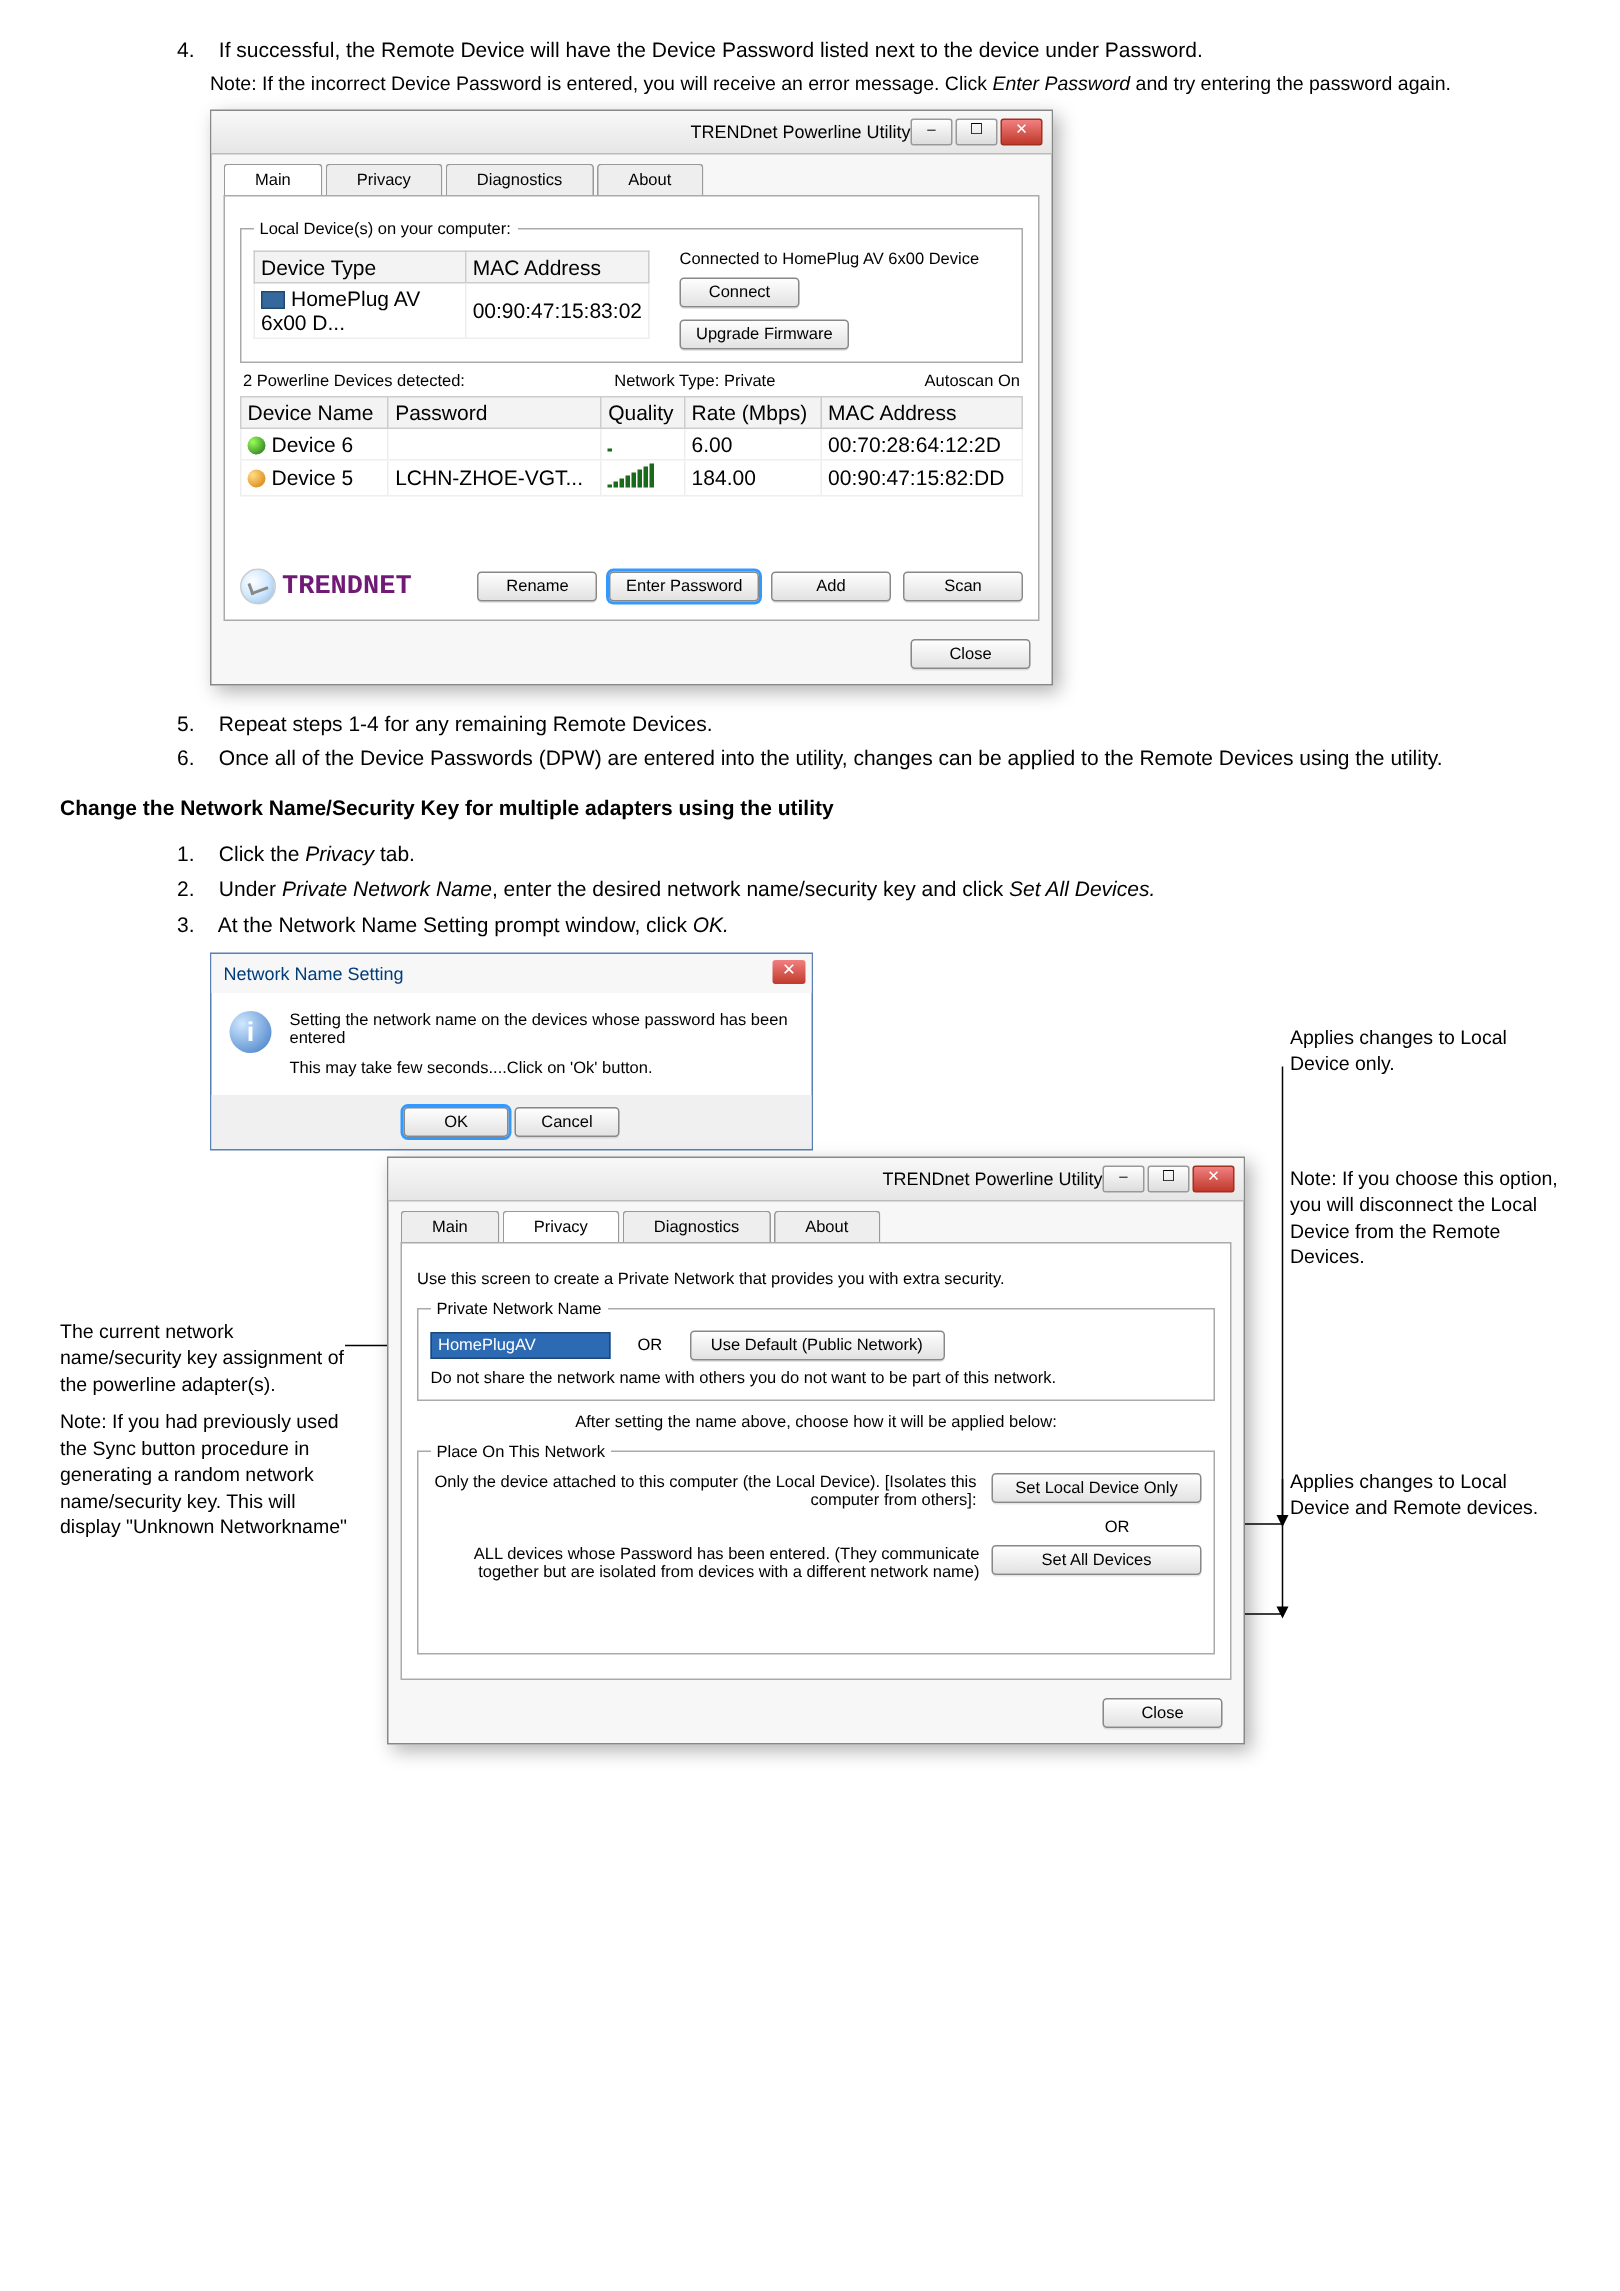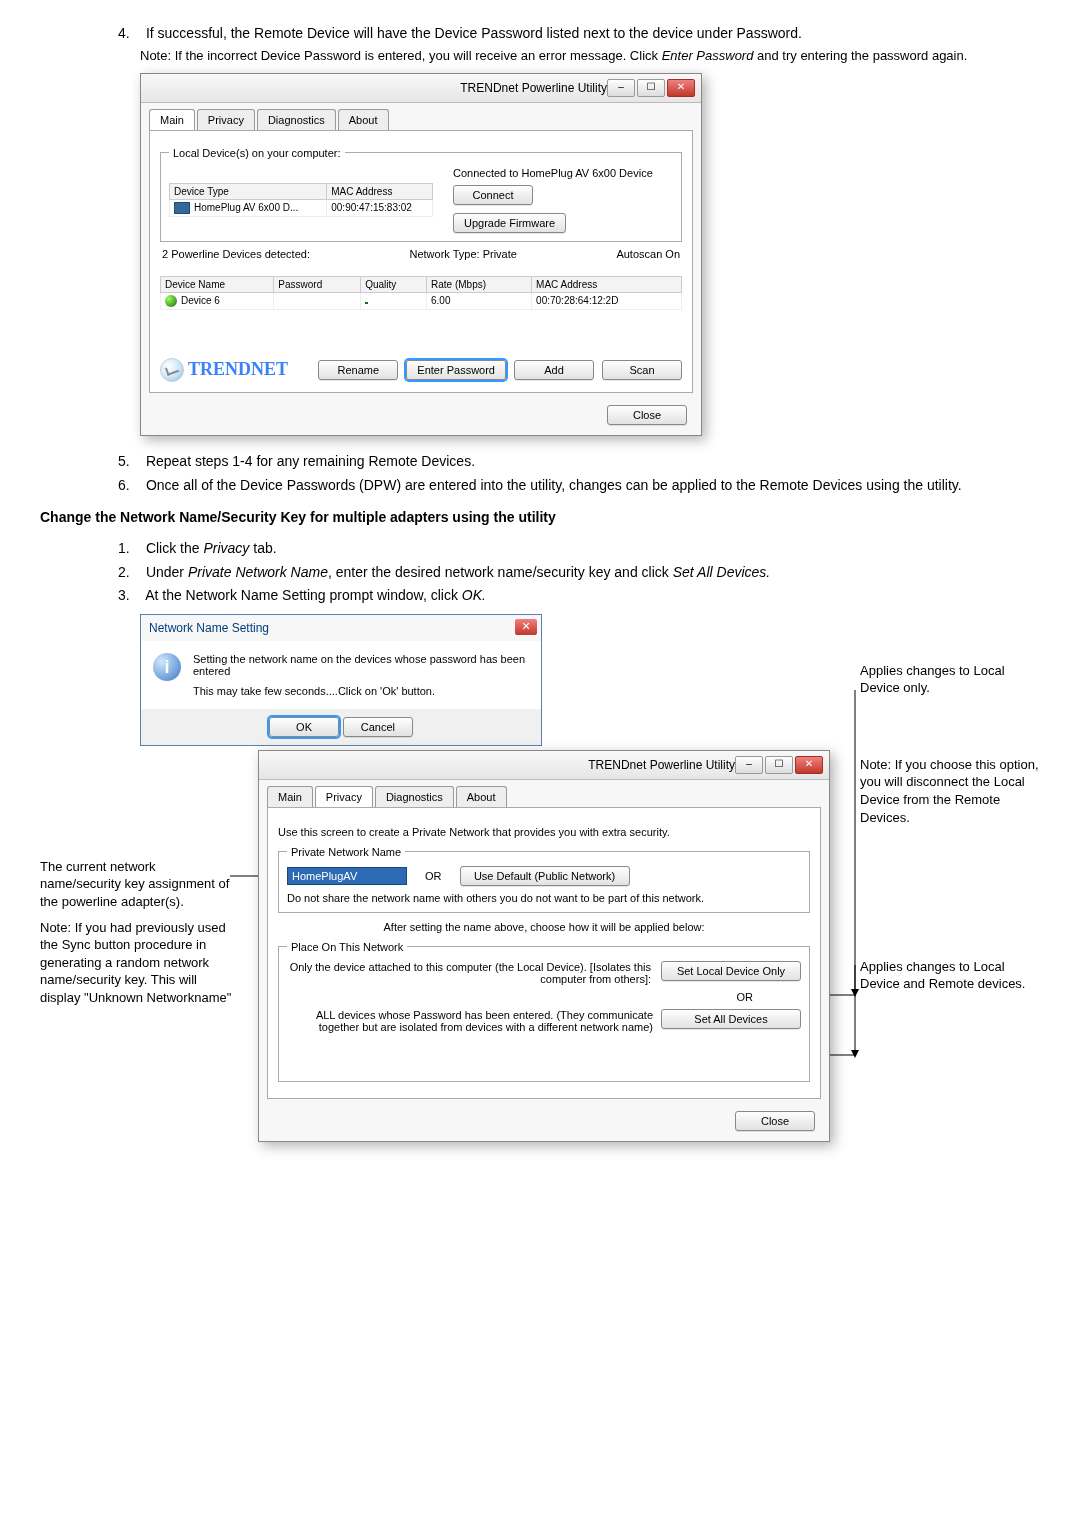--- a/index.html
+++ b/index.html
@@ -70,21 +70,21 @@
   background: linear-gradient(#f08080, #c0392b);
   color: #fff;
   border-color: #a03020;
 }
 .tabstrip {
   display: flex;
   padding: 6px 8px 0 8px;
   font-size: 11px;
 }
 .tab {
-  padding: 4px 10px;
+  padding: 4px 20px;
   border: 1px solid #999;
   border-bottom: none;
   background: #eee;
   margin-right: 2px;
   border-radius: 3px 3px 0 0;
   text-align: right;
 }
 .tab.active {
   background: #fff;
 }
@@ -124,22 +124,21 @@
 }
 
 
 #utility1 {
   width: 560px;
   margin: 10px 0 16px 100px;
 }
 #utility1 .table {
   width: 100%;
   border-collapse: collapse;
-  font-size: 10px;
-  margin-top: 16px;
+  font-size: 14px;
 }
 #utility1 th {
   border: 1px solid #ccc;
   background: #f3f3f3;
   text-align: left;
   padding: 2px 4px;
   font-weight: normal;
 }
 #utility1 td {
   border: 1px solid #eee;
@@ -158,24 +157,24 @@
 .sig-bars {
   display: inline-flex;
   gap: 1px;
   align-items: flex-end;
 }
 .sig-bars span {
   width: 3px;
   background: #196a19;
 }
 .logo {
-  font-family: Liberation Serif, serif;
+  font-family: Liberation Mono, monospace;
   font-weight: bold;
   font-size: 18px;
-  color: #3b82f6;
+  color: #701a75;
   display: inline-flex;
   align-items: center;
   gap: 4px;
 }
 .logo-ball {
   width: 22px;
   height: 22px;
   border: 1px solid #ccc;
   border-radius: 50%;
   background: radial-gradient(circle at 35% 35%, #fff, #d0e8ff 50%, #8ab8e0);
@@ -377,20 +376,36 @@
       </tr>
       <tr>
         <td><span class="bullet bullet-green"></span><span>Device 6</span></td>
         <td></td>
         <td><span class="sig-bars">
                 <span style="height:2px"></span>
               </span></td>
         <td>6.00</td>
         <td>00:70:28:64:12:2D</td>
       </tr>
+      <tr>
+        <td><span class="bullet bullet-orange"></span><span>Device 5</span></td>
+        <td>LCHN-ZHOE-VGT...</td>
+        <td><span class="sig-bars">
+                <span style="height:2px"></span>
+                <span style="height:4px"></span>
+                <span style="height:6px"></span>
+                <span style="height:8px"></span>
+                <span style="height:10px"></span>
+                <span style="height:12px"></span>
+                <span style="height:14px"></span>
+                <span style="height:16px"></span>
+              </span></td>
+        <td>184.00</td>
+        <td>00:90:47:15:82:DD</td>
+      </tr>
     </tbody>
       </table>
     <div style="height:48px;"></div>
     <div class="flex-row" style="justify-content:space-between;">
       <span class="logo">
         <span class="logo-ball"></span>
         <span>TRENDNET</span>
       </span>
       <div class="flex-row">
         <button class="btn">Rename</button>

